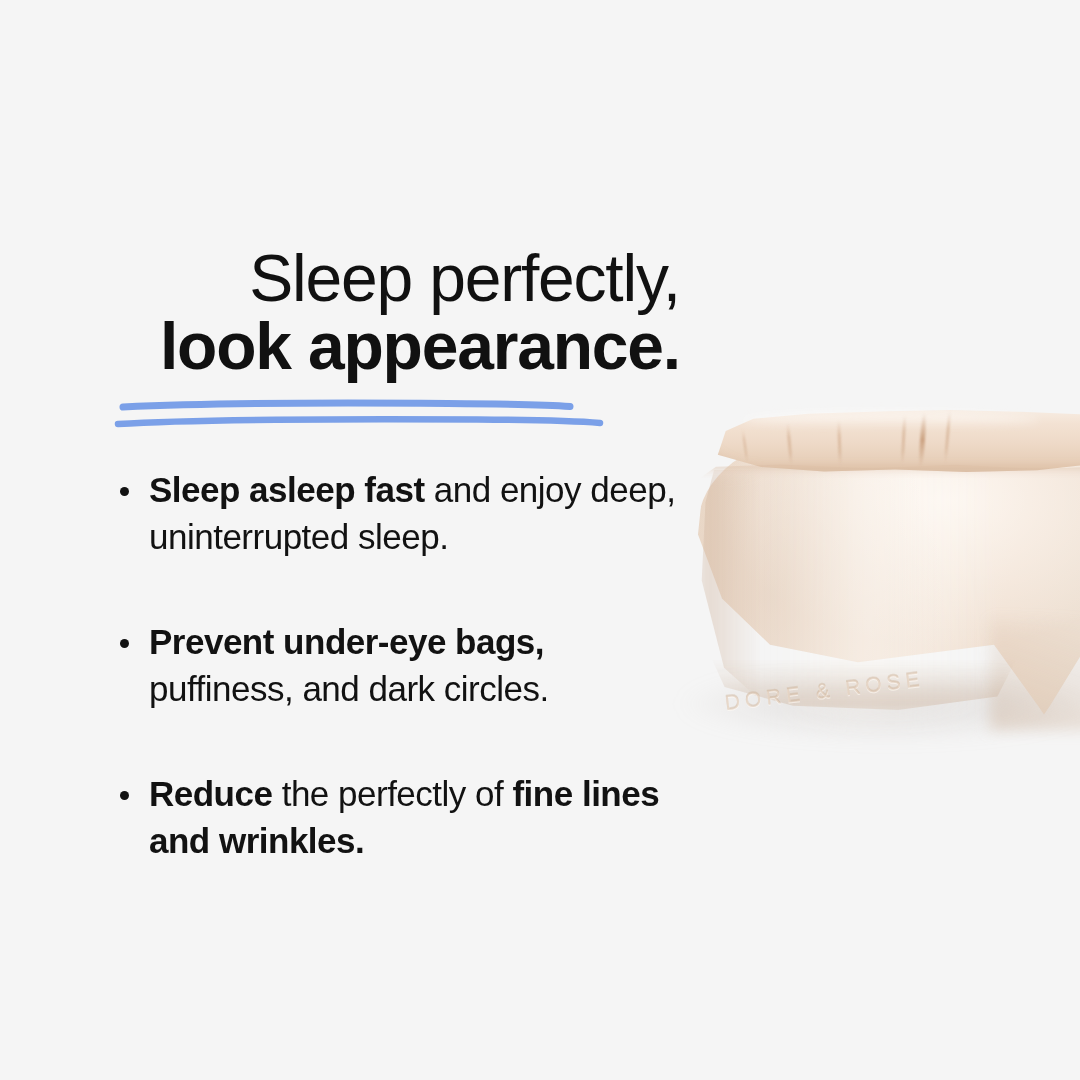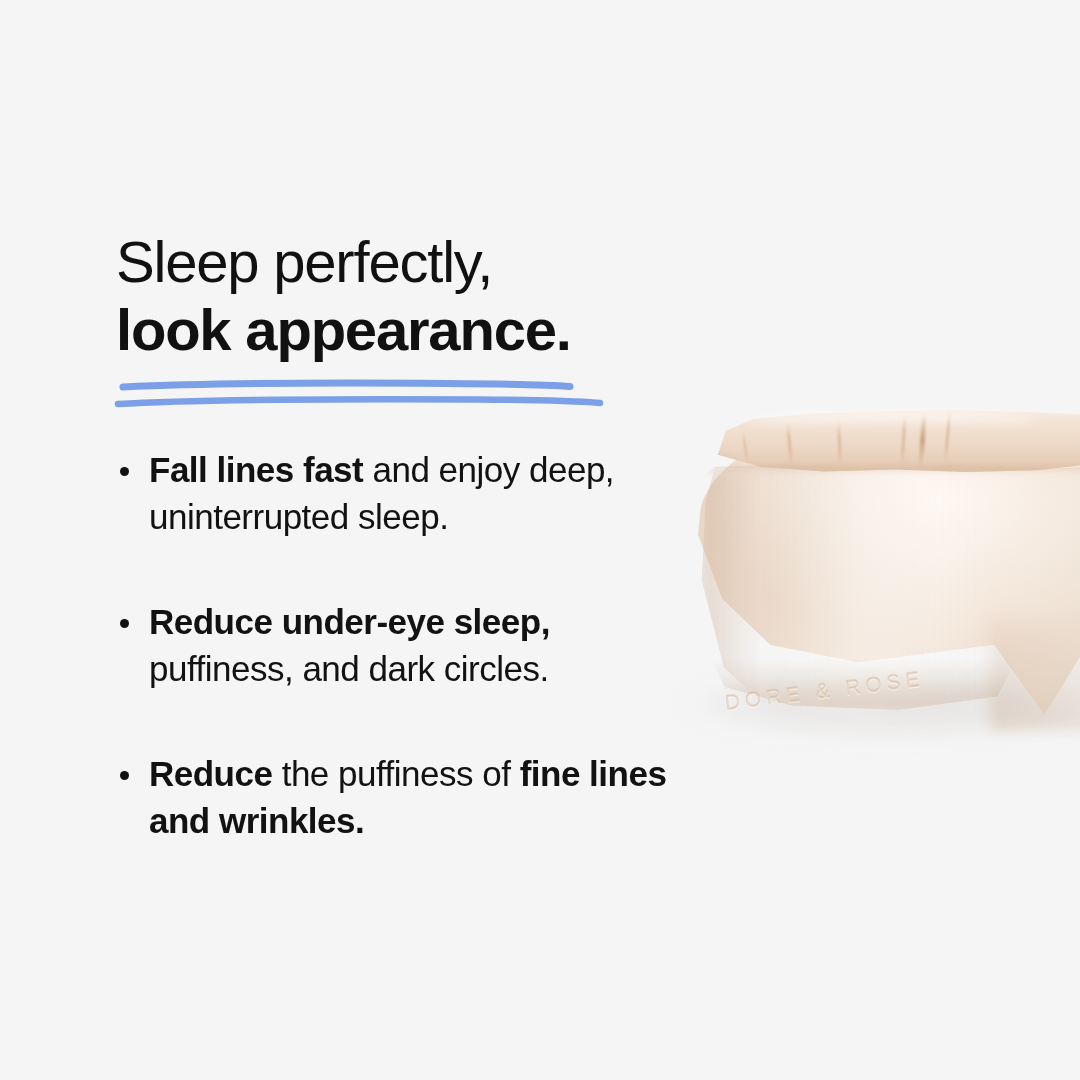--- a/index.html
+++ b/index.html
@@ -205,25 +205,26 @@
 
   
   .content {
     position: absolute;
     left: 116px;
     top: 228px;
     width: 580px;
   }
 
   .headline {
-    margin: 0;
+    margin: 16px;
     color: #111111;
-    font-size: 58px;
+    font-size: 66px;
     line-height: 68px;
     letter-spacing: -1.2px;
+    text-align: right;
   }
   .headline .line1 { font-weight: 400; display: block; }
   .headline .line2 { font-weight: 700; display: block; }
 
   .underline-wrap {
     position: relative;
     width: 500px;
     height: 44px;
     margin-top: 12px;
     margin-left: 2px;
@@ -292,27 +293,27 @@
     <div class="underline-wrap">
       <svg width="500" height="44" viewBox="0 0 500 44" fill="none">
         <path d="M5 11 C 80 7.5, 210 6.5, 330 7.5 C 390 8, 432 9, 452 10.5" stroke="#7ba0e8" stroke-width="7" stroke-linecap="round" fill="none"></path>
         <path d="M0 28 C 70 23.5, 230 22.5, 360 23.5 C 424 24, 464 25.5, 482 27" stroke="#7ba0e8" stroke-width="6.5" stroke-linecap="round" fill="none"></path>
       </svg>
     </div>
 
     <ul class="bullets">
 
       <li>
-        <b>Fall lines fast</b><span> and enjoy deep, uninterrupted sleep.</span><b></b>
+        <b>Sleep asleep fast</b><span> and enjoy deep, uninterrupted sleep.</span><b></b>
       </li>
 
       <li>
-        <b>Reduce under-eye sleep,</b><span> puffiness, and dark circles.</span><b></b>
+        <b>Prevent under-eye bags,</b><span> puffiness, and dark circles.</span><b></b>
       </li>
 
       <li>
-        <b>Reduce</b><span> the puffiness of </span><b>fine lines and wrinkles.</b>
+        <b>Reduce</b><span> the perfectly of </span><b>fine lines and wrinkles.</b>
       </li>
 
     </ul>
   </div>
 
 </div>
 
 </body></html>

